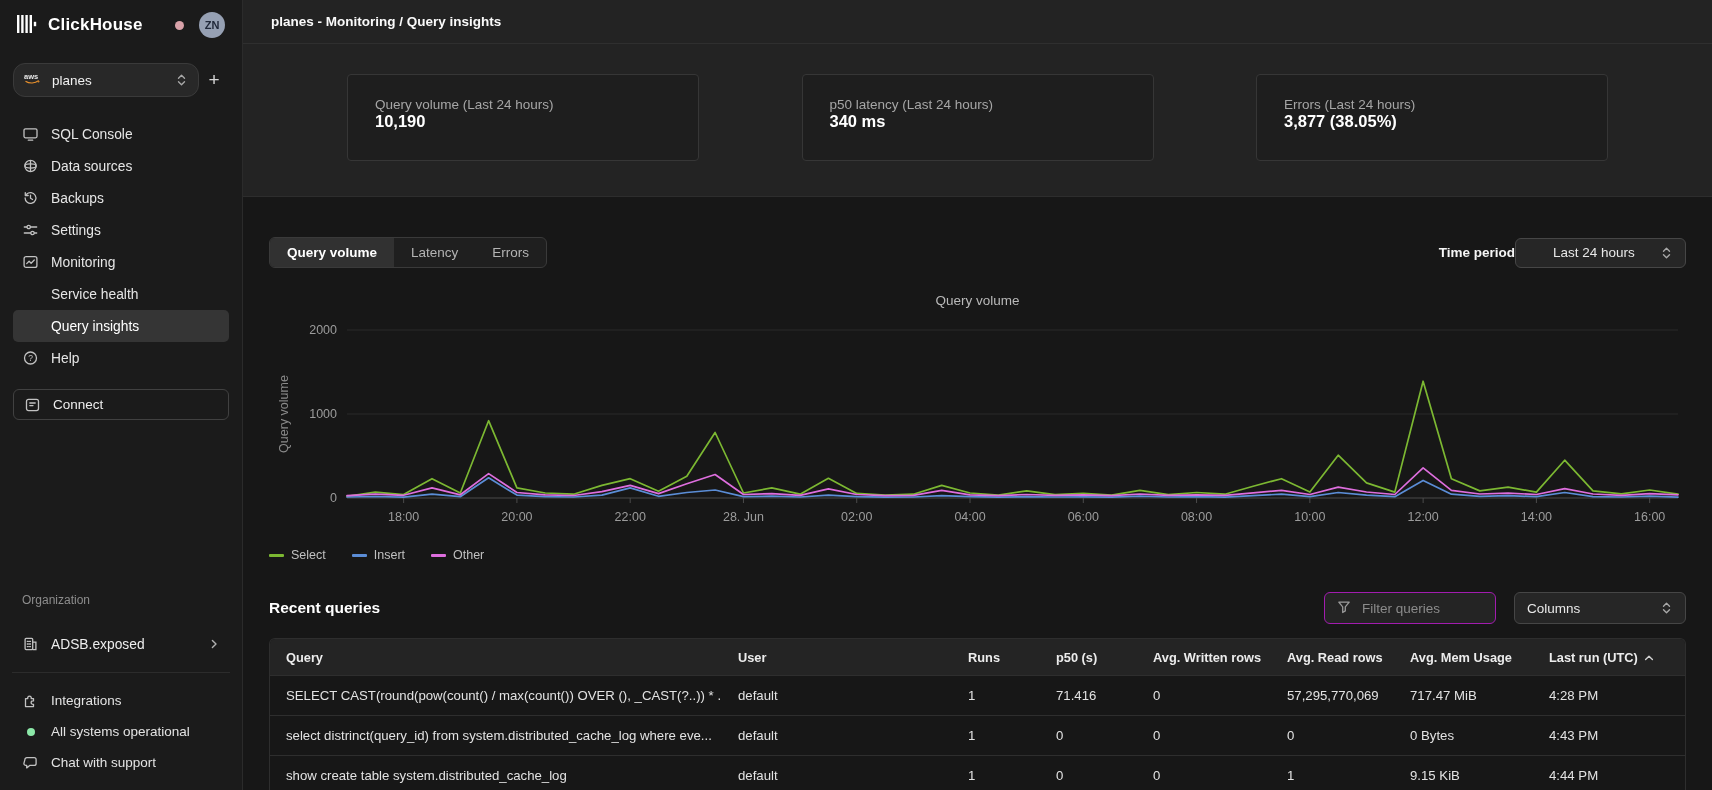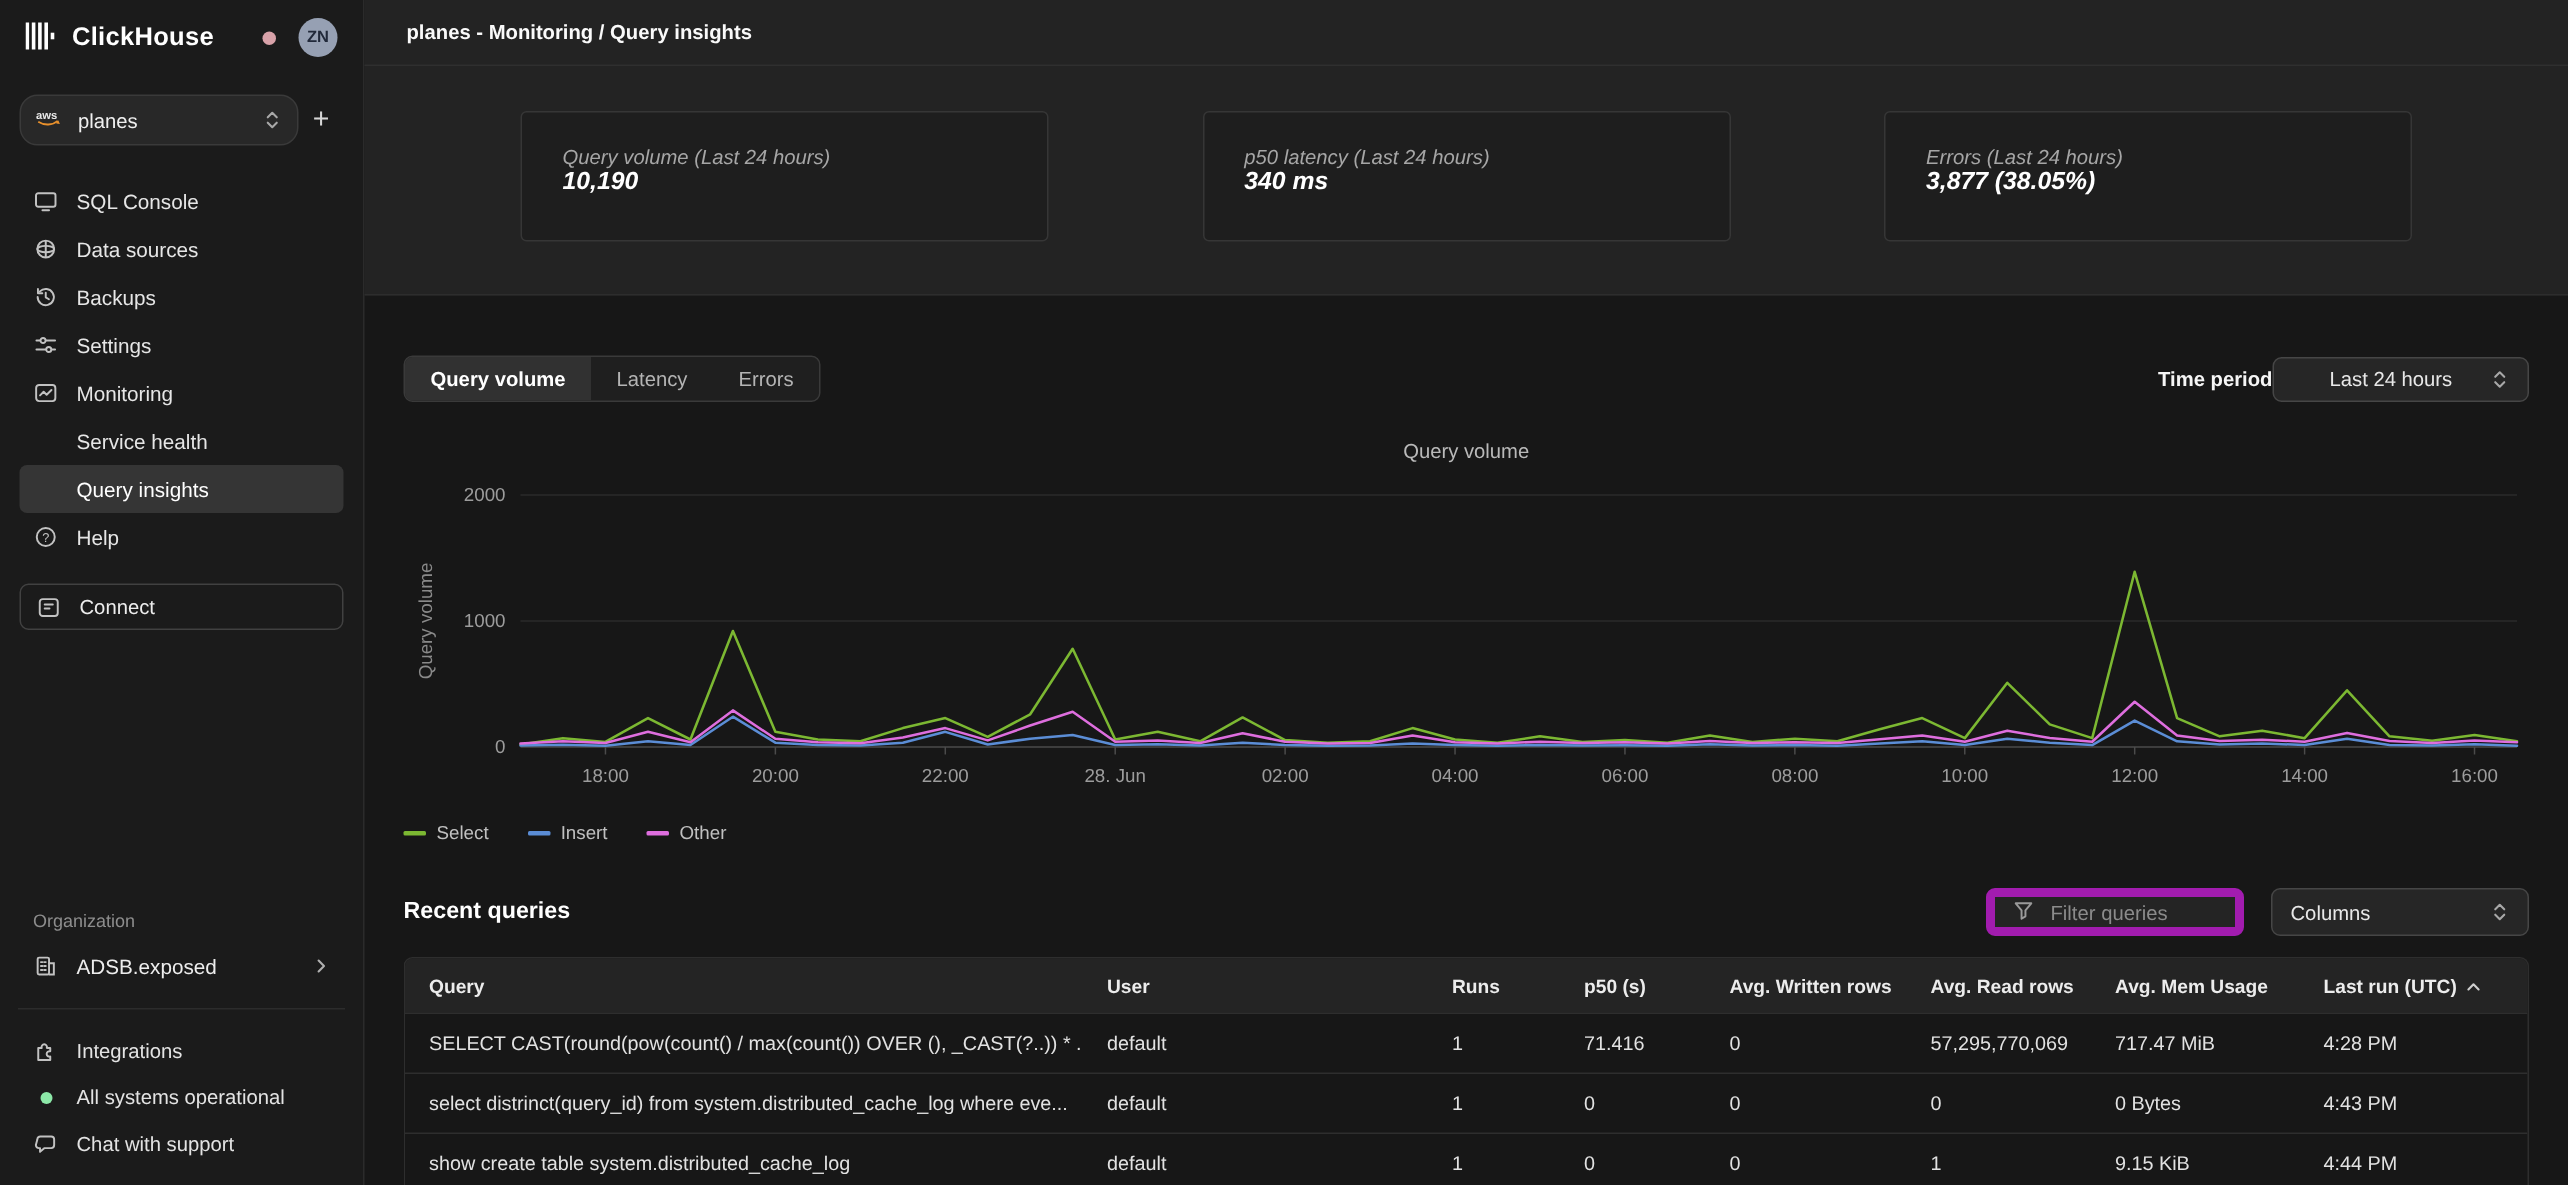--- a/index.html
+++ b/index.html
@@ -30,34 +30,34 @@
   .plus-btn { width:30px; text-align:center; font-size:19px; color:#d6d6d6; cursor:pointer; user-select:none; }
   .nav { margin-top:21px; display:flex; flex-direction:column; }
   .nav-item { display:flex; align-items:center; gap:12px; height:32px; padding:0 9px;
     border-radius:5px; color:#e6e6e6; font-size:13.8px; cursor:pointer; }
   .nav-item .ic { width:17px; display:flex; justify-content:center; }
   .nav-item.sub { padding-left:38px; }
   .nav-item.active { background:#353535; color:#fff; }
   .connect-btn { margin-top:15px; display:flex; align-items:center; gap:12px;
     border:1px solid #414141; border-radius:6px; height:31px; padding:0 10px; cursor:pointer; color:#ededed; }
   .sb-bottom { margin-top:auto; }
-  .org-label { font-size:12px; color:#8d8d8d; padding:0 9px; margin-bottom:8px; }
+  .org-label { font-size:12px; color:#8d8d8d; padding:0 9px; margin-bottom:22px; }
   .org-row { display:flex; align-items:center; gap:12px; height:30px; padding:0 9px; cursor:pointer; font-size:13.8px; }
   .org-row .chev-r { margin-left:auto; display:flex; }
   .sb-divider { border-top:1px solid #2c2c2c; margin:13px -1px 12px; }
   .foot-item { display:flex; align-items:center; gap:12px; height:31px; padding:0 9px; cursor:pointer; font-size:13.5px; color:#e3e3e3; }
   .status-dot { width:8px; height:8px; border-radius:50%; background:#8ce8a8; margin:0 4px 0 5px; }
 
   
   .main { flex:1; display:flex; flex-direction:column; min-width:0; }
   .topbar { height:44px; flex-shrink:0; background:#232323; border-bottom:1px solid #2f2f2f;
     display:flex; align-items:center; padding:0 28px; }
   .breadcrumb { font-weight:700; font-size:13.5px; color:#fafafa; }
   .stat-band { background:#232323; border-bottom:1px solid #2d2d2d; padding:30px 104px 35px;
-    display:flex; justify-content:space-between; flex-shrink:0;font-style:italic; }
+    display:flex; justify-content:space-between; flex-shrink:0; }
   .stat-card { width:352px; height:87px; background:#1e1e1e; border:1px solid #363636;
     border-radius:4px; padding:22px 27px; }
   .stat-label { color:#a6a6a6; font-size:13.5px; }
   .stat-value { color:#ffffff; font-weight:700; font-size:16.5px; }
 
   .content { flex:1; padding:40px 26px 0; min-width:0; }
   .controls-row { display:flex; justify-content:space-between; align-items:center; }
   .tab-group { display:flex; border:1px solid #3a3a3a; border-radius:6px; overflow:hidden; background:#1f1f1f; }
   .tab { padding:7px 17px; color:#b4b4b4; cursor:pointer; }
   .tab.active { background:#313131; color:#fff; font-weight:600; }
@@ -73,21 +73,21 @@
   .chart-legend { display:flex; align-items:center; gap:26px;
     margin-top:4px; color:#c0c0c0; font-size:12.5px; }
   .legend-item { display:flex; align-items:center; }
   .legend-swatch { width:15px; height:3px; border-radius:1px; display:inline-block; margin-right:7px; }
 
   .recent { margin-top:30px; }
   .recent-header { display:flex; justify-content:space-between; align-items:center; }
   .recent-title { font-size:15.5px; font-weight:700; color:#fff; }
   .recent-controls { display:flex; gap:18px; }
   .filter-box { display:flex; align-items:center; gap:9px; background:#242424;
-    border:6px solid #a21caf; border-radius:6px; height:32px; padding:0 12px; width:172px; }
+    border:1px solid #a21caf; border-radius:6px; height:32px; padding:0 12px; width:172px; }
   .filter-box input { background:transparent; border:none; outline:none; color:#d8d8d8;
     font-family:"Liberation Sans", sans-serif; font-size:13.5px; width:110px; }
   .filter-box input::placeholder { color:#8b8b8b; }
   .cols-select { width:172px; height:32px; }
 
   .qtable { margin-top:14px; border:1px solid #2e2e2e; border-bottom:none; border-radius:6px 6px 0 0; overflow:hidden; }
   .trow { display:grid; grid-template-columns:452px 230px 88px 97px 134px 123px 139px 1fr; align-items:center; }
   .thead { background:#242424; height:36px; font-size:12.8px; font-weight:700; color:#ececec; }
   .tbody-row { height:40px; border-top:1px solid #2e2e2e; font-size:13.2px; color:#e2e2e2; cursor:pointer; }
   .thead > div, .tbody-row > div { padding:0 14px 0 16px; white-space:nowrap; overflow:hidden; }

